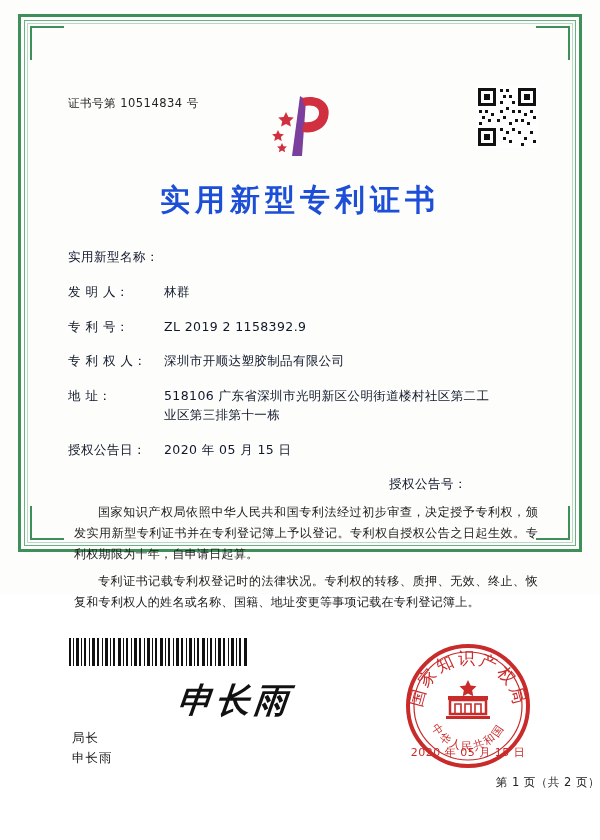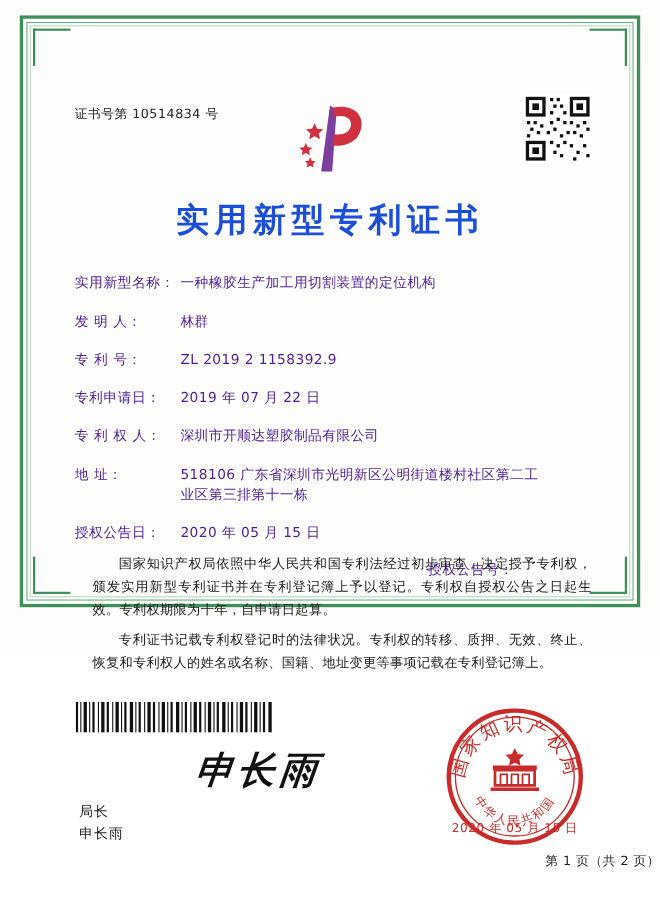--- a/index.html
+++ b/index.html
@@ -104,21 +104,21 @@
     color: #1d4ed8;
   }
 
   
   .fields {
     position: absolute;
     left: 68px;
     top: 248px;
     right: 62px;
     font-size: 12.5px;
-    color: #4c1d95;
+    color: #0f172a;
   }
   .row {
     display: flex;
     align-items: flex-start;
     margin-bottom: 16px;
     line-height: 1.5;
   }
   .row .label {
     width: 96px;
     flex: none;
@@ -142,21 +142,21 @@
     left: 68px;
     right: 62px;
     top: 502px;
     font-size: 12px;
     line-height: 1.75;
     letter-spacing: 0.3px;
     text-align: justify;
     color: #1a1a1a;
   }
   .paragraphs p {
-    margin: 0 0 6px 16px;
+    margin: 0 0 6px 6px;
     text-indent: 24px;
   }
 
   
   .barcode {
     position: absolute;
     left: 68px;
     top: 638px;
     width: 180px;
     height: 28px;
@@ -301,33 +301,28 @@
           <rect x="21" y="33" width="3" height="3"></rect>
       </g>
     </svg>
   </div>
 
   <div class="title">实用新型专利证书</div>
 
   <div class="fields">
     <div class="row">
       <span class="label">实用新型名称：</span>
-      <span class="value">一种橡胶生产加工用切割装置的定位机构</span>
     </div>
     <div class="row">
       <span class="label">发 明 人：</span>
       <span class="value">林群</span>
     </div>
     <div class="row">
       <span class="label">专 利 号：</span>
       <span class="value">ZL 2019 2 1158392.9</span>
-    </div>
-    <div class="row">
-      <span class="label">专利申请日：</span>
-      <span class="value">2019 年 07 月 22 日</span>
     </div>
     <div class="row">
       <span class="label">专 利 权 人：</span>
       <span class="value">深圳市开顺达塑胶制品有限公司</span>
     </div>
     <div class="row">
       <span class="label">地        址：</span>
       <span class="value">
         <span>518106 广东省深圳市光明新区公明街道楼村社区第二工</span>
         <span class="addr-line2">业区第三排第十一栋</span>

